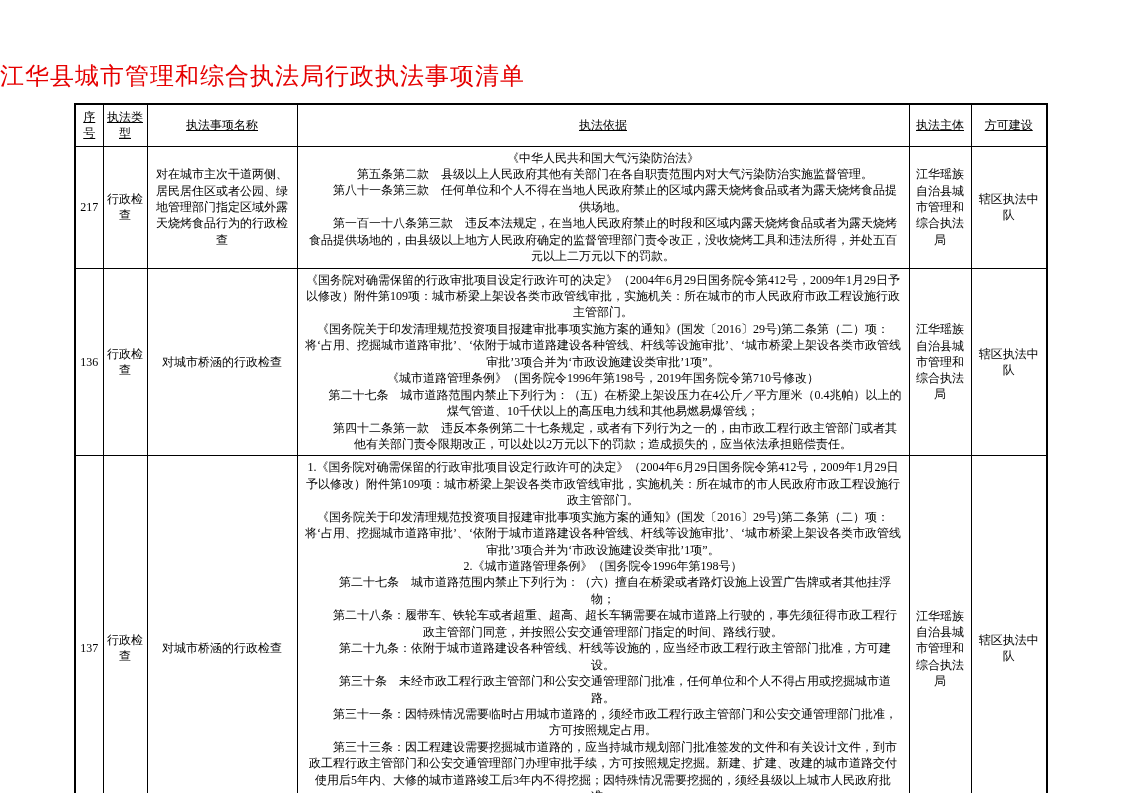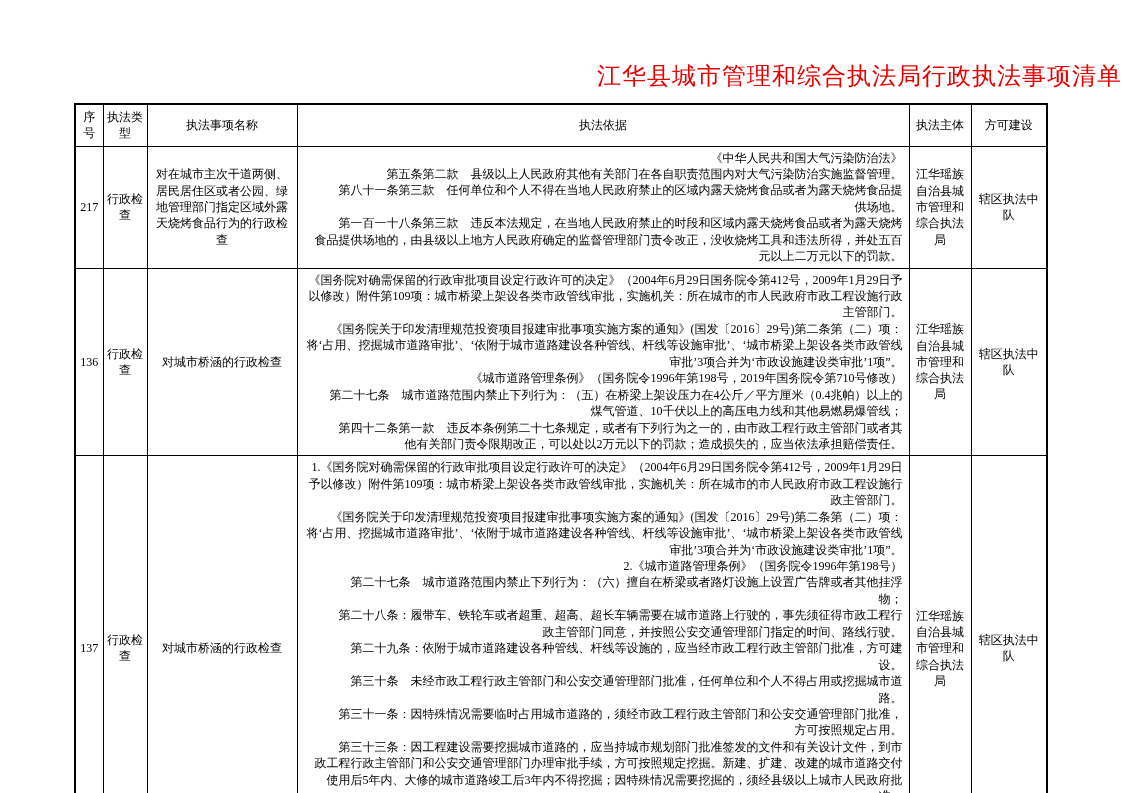--- a/index.html
+++ b/index.html
@@ -6,21 +6,21 @@
   html, body {
     margin: 0; padding: 0;
     background: #ffffff;
     width: 1122px; height: 793px;
     font-family: "Liberation Serif", "DejaVu Serif", serif;
     color: #000;
   }
   .page { width: 1122px; height: 793px; overflow: hidden; }
   .doc-title {
     margin-top: 60px;
-    text-align: right;
+    text-align: left;
     font-size: 24px;
     letter-spacing: 1px;
     color: #e60000;
     font-weight: 400;
   }
   table.doc-table {
     border-collapse: collapse;
     table-layout: fixed;
     width: 972px;
     margin: 11px auto 0 auto;
@@ -28,26 +28,26 @@
   }
   .doc-table th, .doc-table td {
     border: 1px solid #000;
     font-size: 12px;
     font-weight: normal;
     text-align: center;
     vertical-align: middle;
     padding: 2px 3px;
     line-height: 1.36;
   }
-  .doc-table tr.header-row { height: 42px; }
+  .doc-table tr.header-row { height: 42px; text-decoration: underline; }
   .doc-table tr.row-0 { height: 100px; }
   .doc-table tr.row-1 { height: 166px; }
   .doc-table tr.row-2 { height: 259px; }
   .doc-table td.basis-cell {
-    text-align: right;
+    text-align: center;
     white-space: pre-wrap;
     padding: 3px 6px;
     line-height: 1.37;
   }
   col.c-serial { width: 28px; }
   col.c-type   { width: 44px; }
   col.c-name   { width: 150px; }
   col.c-basis  { width: 612px; }
   col.c-subject{ width: 62px; }
   col.c-agency { width: 76px; }

